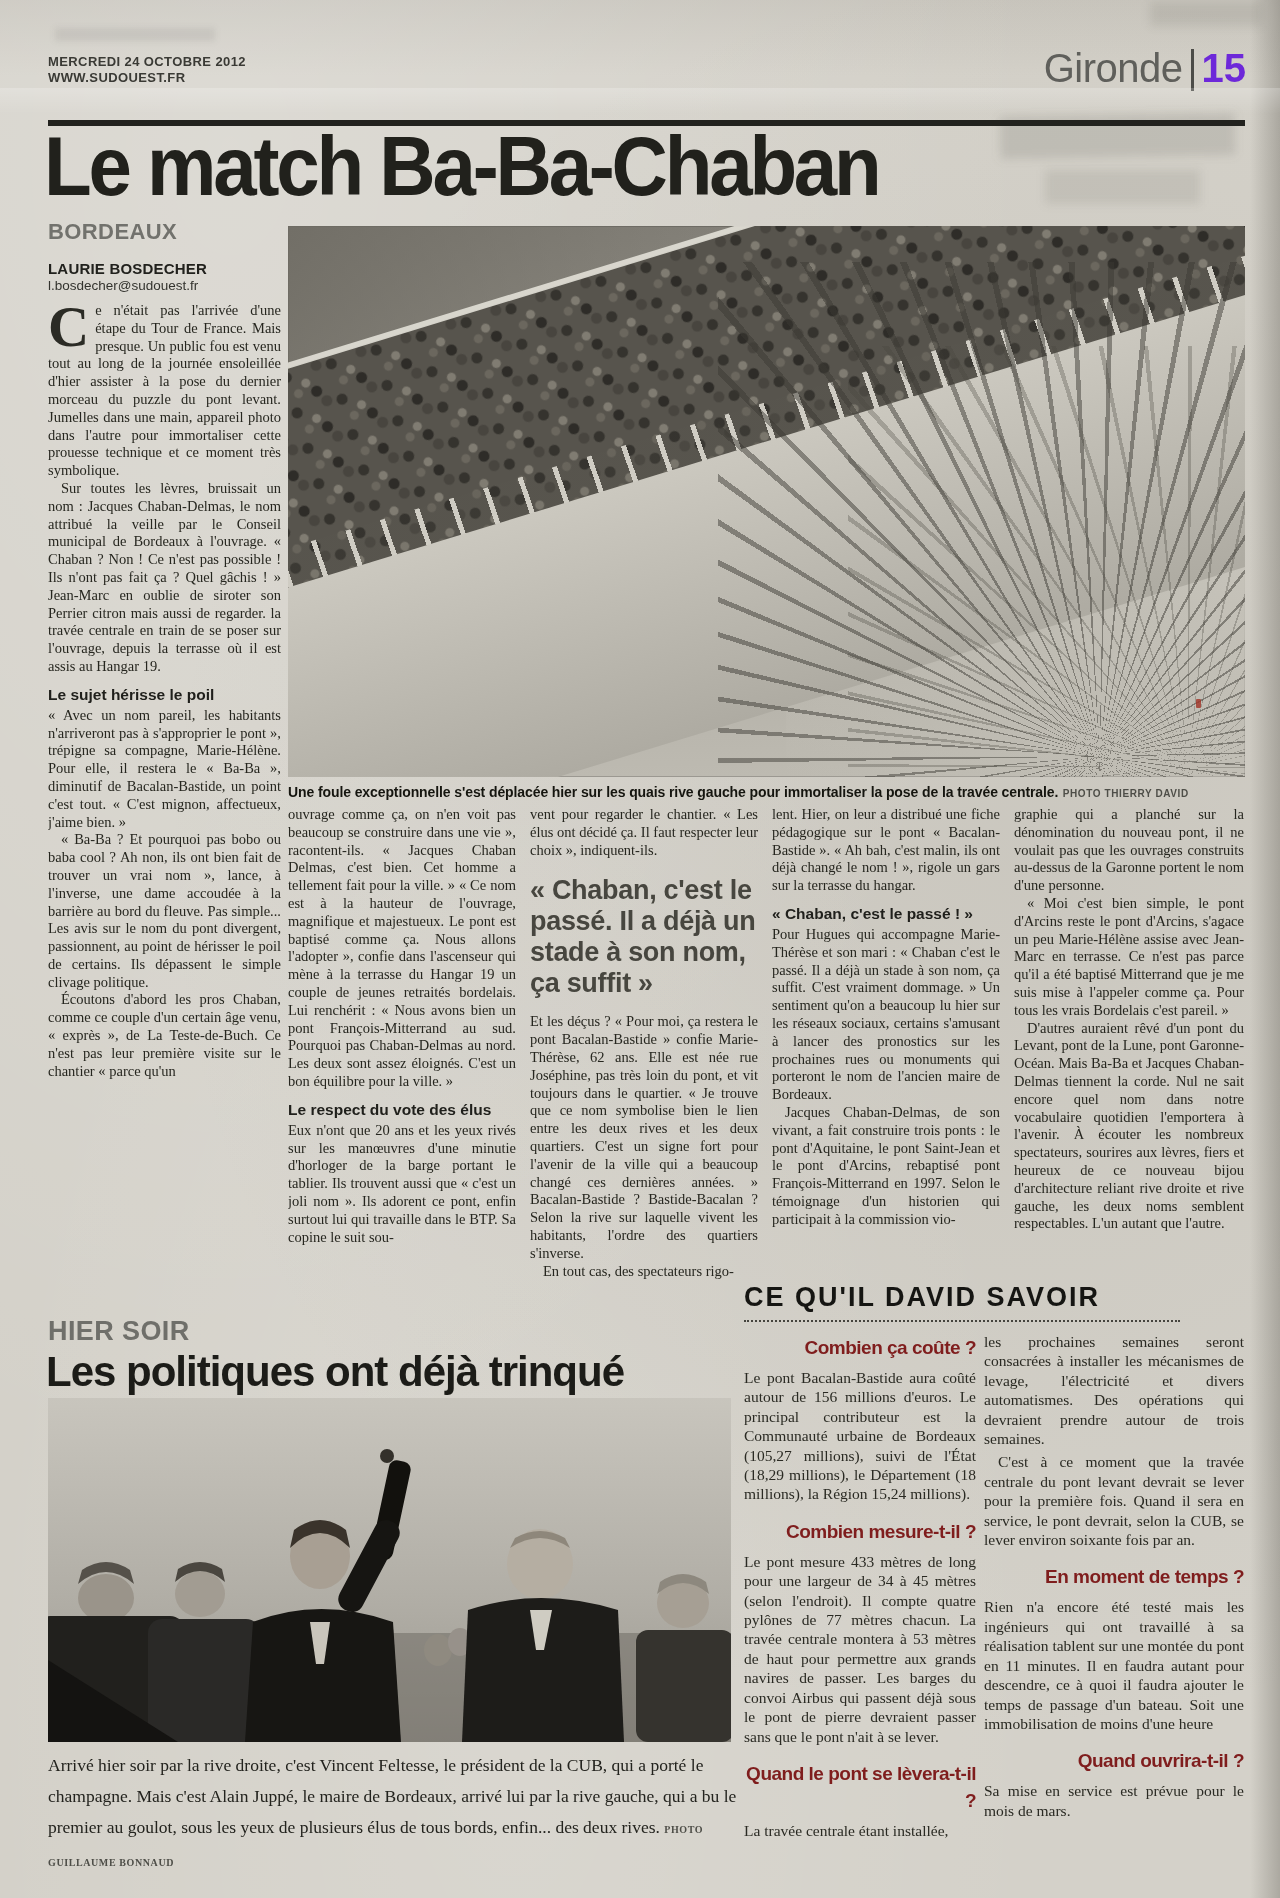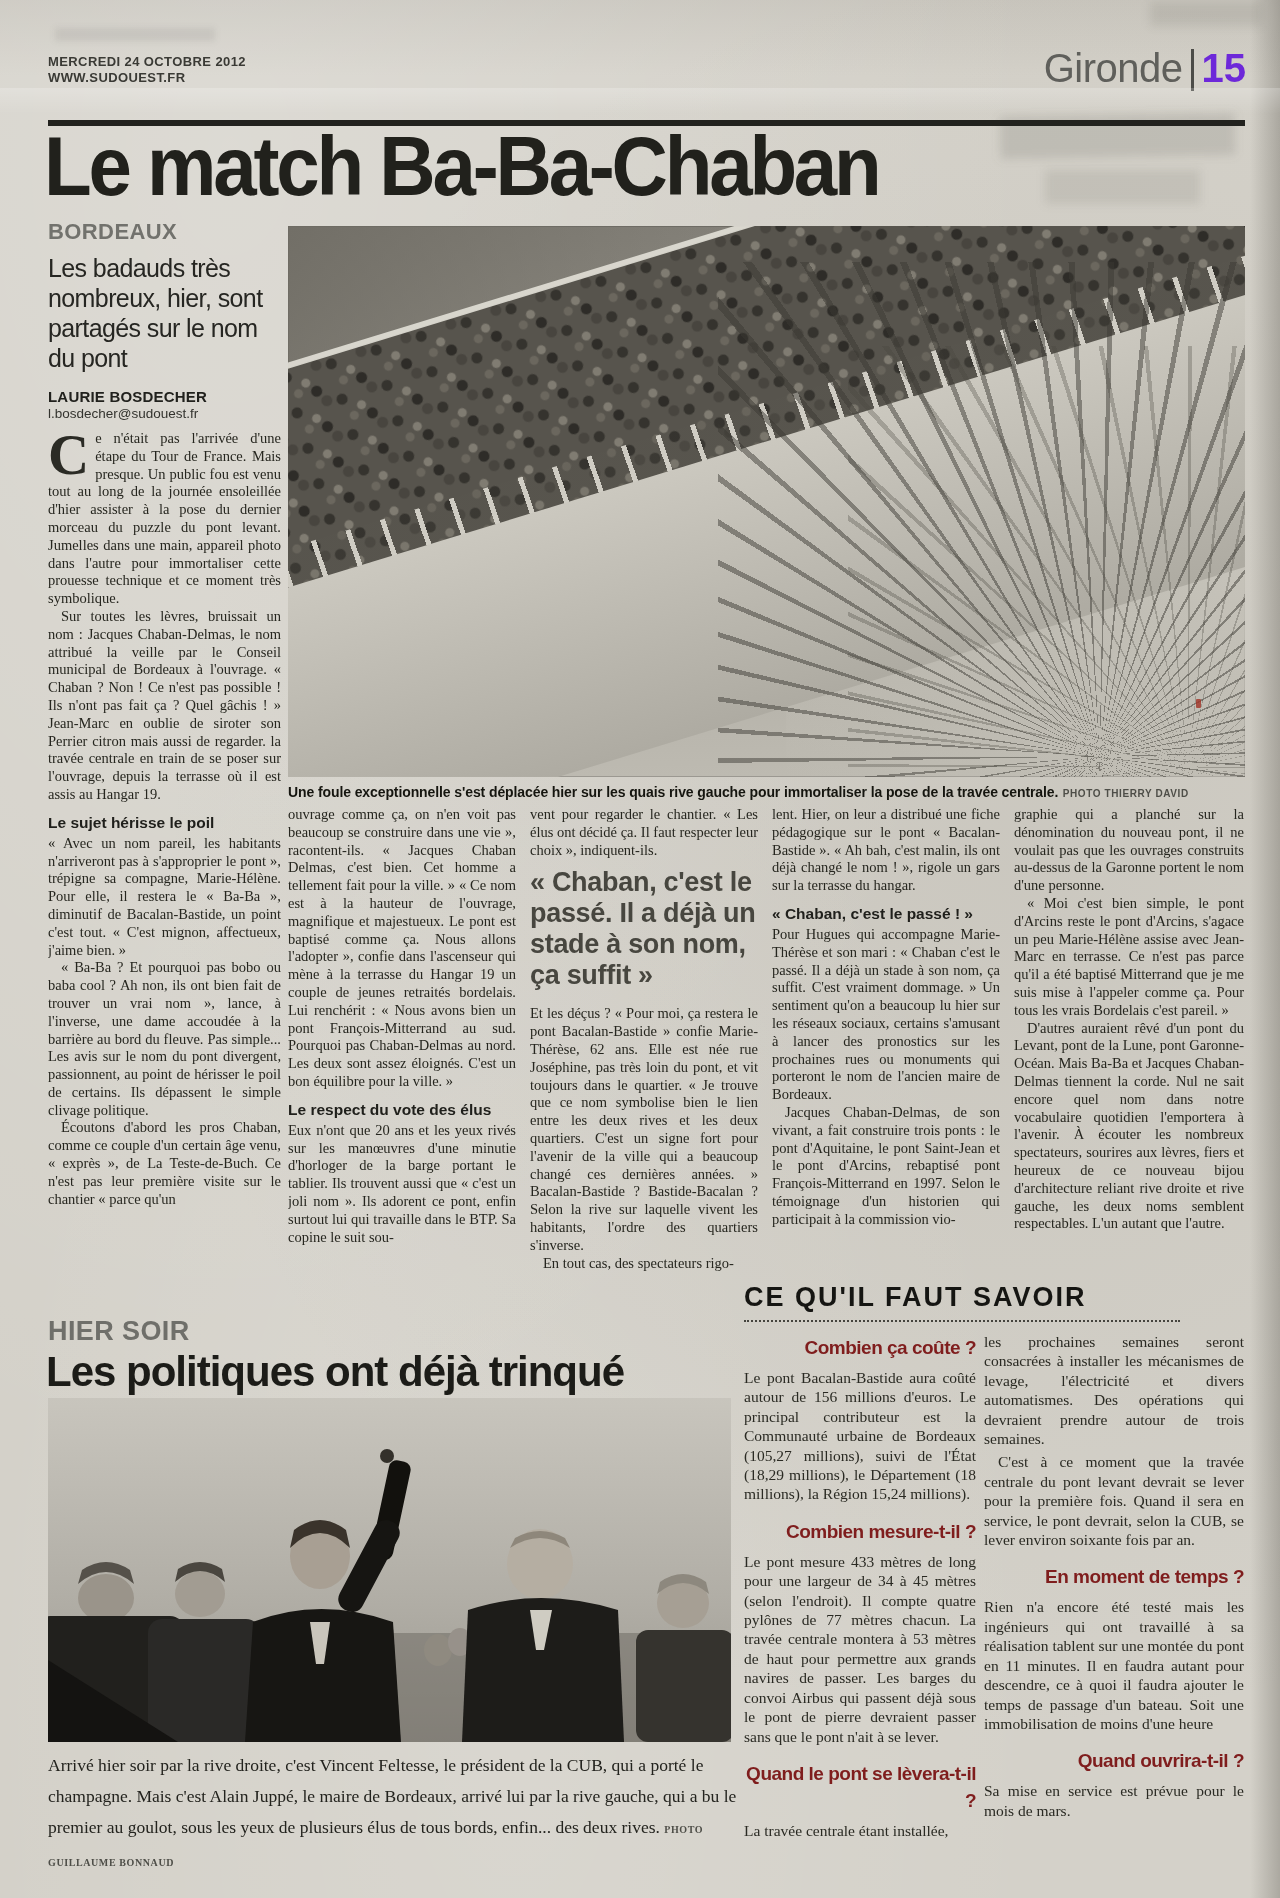--- a/index.html
+++ b/index.html
@@ -80,21 +80,21 @@
   .p1-fan2{position:absolute;left:560px;top:120px;width:400px;height:430px;opacity:.55;
        background:repeating-conic-gradient(from 252deg at 85% 98%,rgba(70,68,60,.55) 0deg .6deg,rgba(0,0,0,0) .6deg 6deg);}
   .caption1{left:288px;top:783px;width:957px;height:22px;white-space:nowrap;overflow:hidden;}
   .cap-bold{font-size:14px;font-weight:700;color:#15150f;letter-spacing:-.1px;}
   .credit{font-size:10px;font-weight:600;color:#4e4e48;letter-spacing:.6px;text-align:right;}
 
   
   .colN{top:806px;width:228px;height:502px;overflow:hidden;position:absolute;}
   .c2{left:288px;} .c3{left:530px;} .c4{left:772px;} .c5{left:1014px;width:230px;}
   .pull-quote{font-family:"Liberation Sans",sans-serif;font-size:27px;line-height:31px;font-weight:700;
-       color:#47463f;margin:8px 0 14px 0;letter-spacing:-.3px;text-align:left;}
+       color:#47463f;margin:16px 0 14px 0;letter-spacing:-.3px;text-align:left;}
 
   
   .hs-kicker{left:48px;top:1316px;font-size:27px;font-weight:700;color:#6f6f6a;letter-spacing:.4px;}
   .hs-headline{left:46px;top:1348px;margin:0;font-size:42px;font-weight:700;color:#1c1c18;letter-spacing:-1px;}
   .photo2{left:48px;top:1398px;width:683px;height:344px;overflow:hidden;
        box-shadow:inset 0 0 0 1px rgba(0,0,0,.18);background:#b5b2aa;}
   .caption2{left:48px;top:1750px;width:697px;font-family:"Liberation Serif",serif;
        font-size:17.5px;line-height:31px;color:#23231e;text-align:left;}
   .caption2 .credit{font-size:10px;}
 
@@ -129,21 +129,20 @@
 <div class="abs section-block">
   <span class="section-name">Gironde</span>
   <span class="section-divider"></span>
   <span class="page-number">15</span>
 </div>
 <div class="abs top-rule"></div>
 <h1 class="abs main-headline">Le match Ba-Ba-Chaban</h1>
 
 <section class="abs col1">
   <div class="kicker">BORDEAUX</div>
-  <h2 class="standfirst">Les badauds très nombreux, hier, sont partagés sur le nom du pont</h2>
   <div class="byline">LAURIE BOSDECHER</div>
   <div class="email">l.bosdecher@sudouest.fr</div>
   <div class="body-block col1-body">
     <p><span class="dropcap">C</span><span>e n'était pas l'arrivée d'une étape du Tour de France. Mais presque. Un public fou est venu tout au long de la journée ensoleillée d'hier assister à la pose du dernier morceau du puzzle du pont levant. Jumelles dans une main, appareil photo dans l'autre pour immortaliser cette prouesse technique et ce moment très symbolique.</span></p>
     <p class="indent">Sur toutes les lèvres, bruissait un nom : Jacques Chaban-Delmas, le nom attribué la veille par le Conseil municipal de Bordeaux à l'ouvrage. « Chaban ? Non ! Ce n'est pas possible ! Ils n'ont pas fait ça ? Quel gâchis ! » Jean-Marc en oublie de siroter son Perrier citron mais aussi de regarder. la travée centrale en train de se poser sur l'ouvrage, depuis la terrasse où il est assis au Hangar 19.</p>
     <h3 class="subhead">Le sujet hérisse le poil</h3>
     <p>« Avec un nom pareil, les habitants n'arriveront pas à s'approprier le pont », trépigne sa compagne, Marie-Hélène. Pour elle, il restera le « Ba-Ba », diminutif de Bacalan-Bastide, un point c'est tout. « C'est mignon, affectueux, j'aime bien. »</p>
     <p class="indent">« Ba-Ba ? Et pourquoi pas bobo ou baba cool ? Ah non, ils ont bien fait de trouver un vrai nom », lance, à l'inverse, une dame accoudée à la barrière au bord du fleuve. Pas simple... Les avis sur le nom du pont divergent, passionnent, au point de hérisser le poil de certains. Ils dépassent le simple clivage politique.</p>
     <p class="indent">Écoutons d'abord les pros Chaban, comme ce couple d'un certain âge venu, « exprès », de La Teste-de-Buch. Ce n'est pas leur première visite sur le chantier « parce qu'un</p>
   </div>
@@ -235,21 +234,21 @@
     <rect x="588" y="232" width="98" height="112" rx="12" fill="#35332e"></rect>
 
     <polygon points="0,344 0,262 130,344" fill="#141311"></polygon>
   </svg>
 </figure>
 <div class="abs caption2">
   <span>Arrivé hier soir par la rive droite, c'est Vincent Feltesse, le président de la CUB, qui a porté le champagne. Mais c'est Alain Juppé, le maire de Bordeaux, arrivé lui par la rive gauche, qui a bu le premier au goulot, sous les yeux de plusieurs élus de tous bords, enfin... des deux rives.</span>
   <span class="credit">PHOTO GUILLAUME BONNAUD</span>
 </div>
 
-<div class="abs savoir-title">CE QU'IL FAUT SAVOIR</div>
+<div class="abs savoir-title">CE QU'IL DAVID SAVOIR</div>
 <div class="abs savoir-rule"></div>
 
 <section class="savoir-col sc1">
   <h3 class="q-head first">Combien ça coûte ?</h3>
   <p>Le pont Bacalan-Bastide aura coûté autour de 156 millions d'euros. Le principal contributeur est la Communauté urbaine de Bordeaux (105,27 millions), suivi de l'État (18,29 millions), le Département (18 millions), la Région 15,24 millions).</p>
   <h3 class="q-head">Combien mesure-t-il ?</h3>
   <p>Le pont mesure 433 mètres de long pour une largeur de 34 à 45 mètres (selon l'endroit). Il compte quatre pylônes de 77 mètres chacun. La travée centrale montera à 53 mètres de haut pour permettre aux grands navires de passer. Les barges du convoi Airbus qui passent déjà sous le pont de pierre devraient passer sans que le pont n'ait à se lever.</p>
   <h3 class="q-head">Quand le pont se lèvera-t-il ?</h3>
   <p>La travée centrale étant installée,</p>
 </section>

